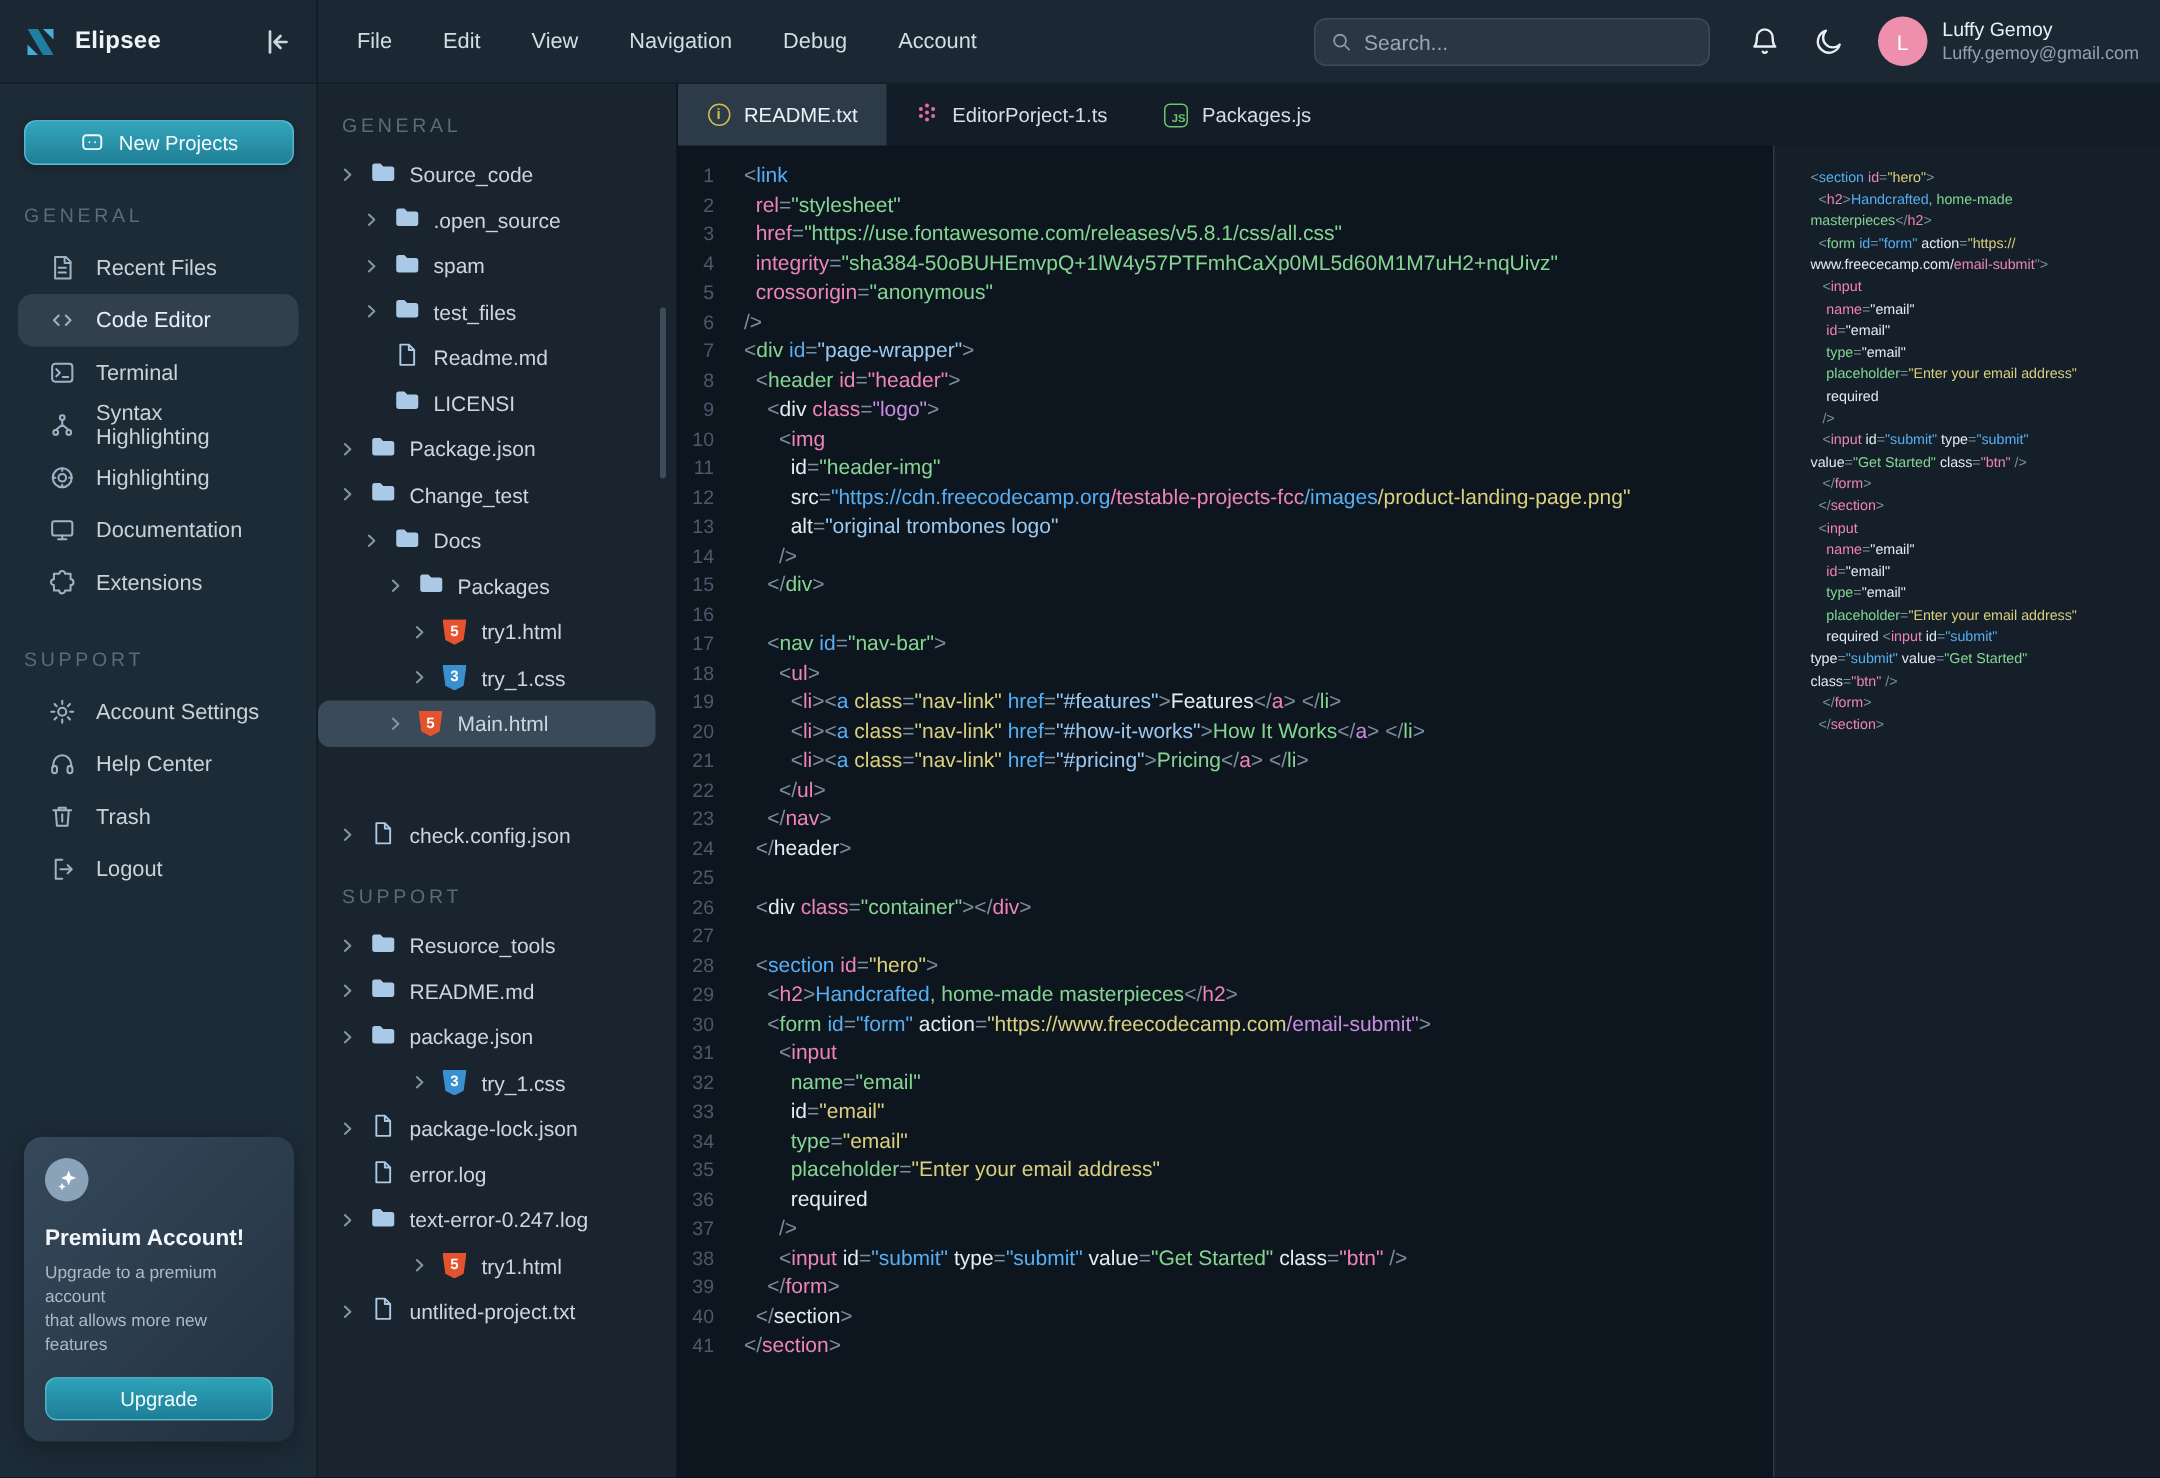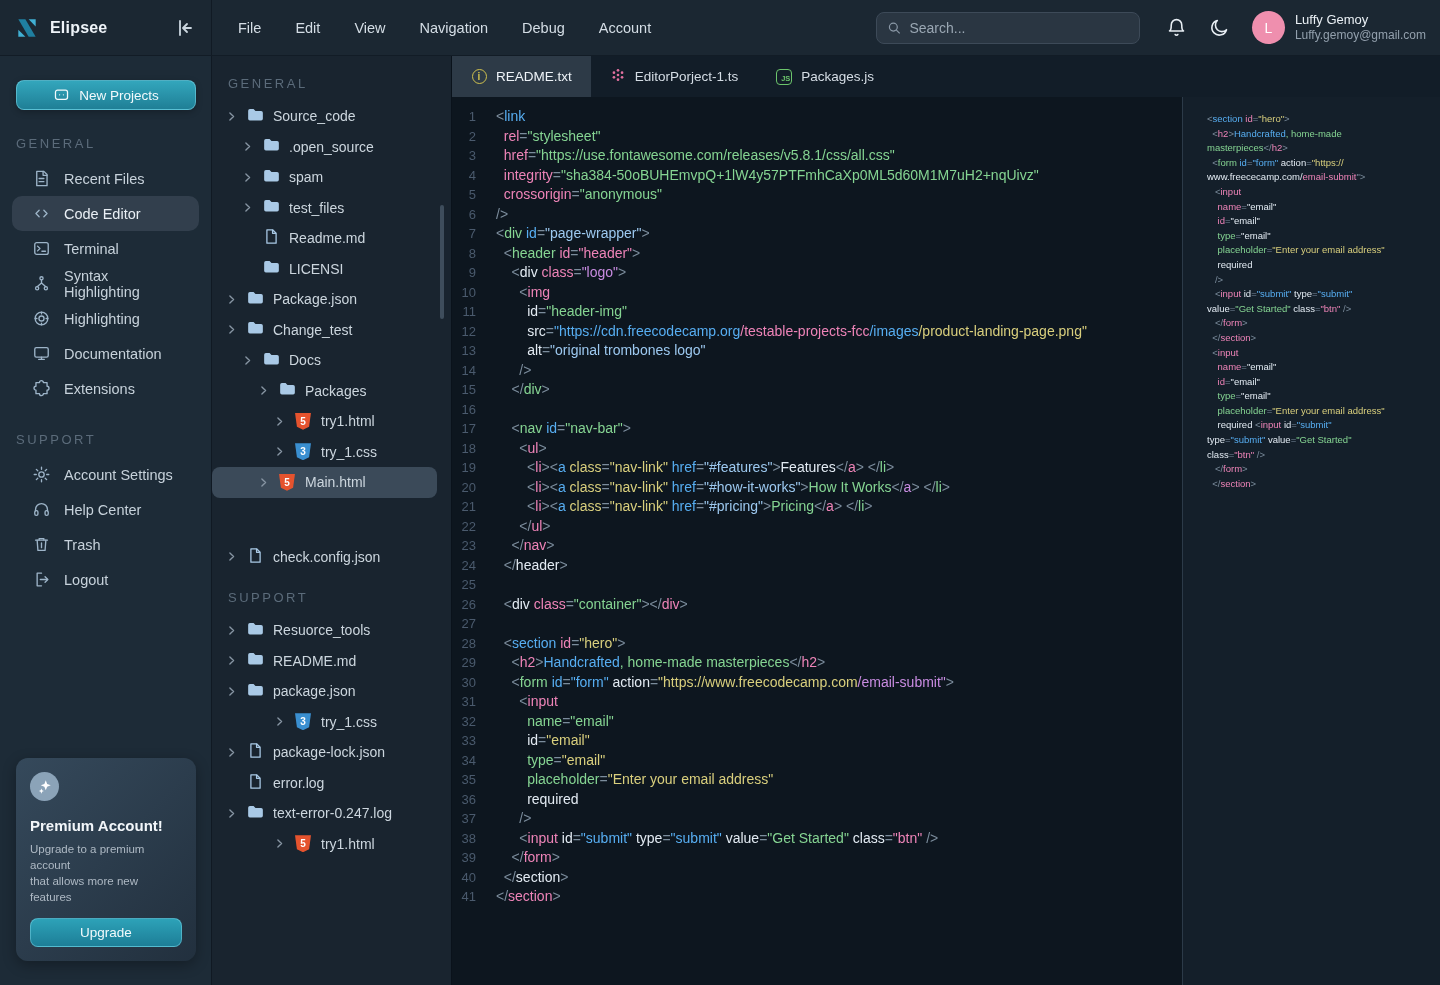--- a/index.html
+++ b/index.html
@@ -566,20 +566,34 @@
             <span class="chev">
               <svg class="icon-svg" viewBox="0 0 24 24" fill="none" stroke="currentColor" stroke-width="3" stroke-linecap="round" stroke-linejoin="round">
                 <polyline points="8.5 4.5 16.5 12 8.5 19.5"></polyline>
               </svg>
             </span>
             <span class="ticon">
               <span class="shield" style="background: rgb(229, 83, 46);">5</span>
             </span>
             <span>try1.html</span>
           </div>
+          <div class="tree-row" style="padding-left: 14px;">
+            <span class="chev">
+              <svg class="icon-svg" viewBox="0 0 24 24" fill="none" stroke="currentColor" stroke-width="3" stroke-linecap="round" stroke-linejoin="round">
+                <polyline points="8.5 4.5 16.5 12 8.5 19.5"></polyline>
+              </svg>
+            </span>
+            <span class="ticon" style="color: rgb(169, 201, 230);">
+              <span><svg class="file-glyph" viewBox="0 0 20 24" fill="none" stroke="currentColor" stroke-width="1.8" stroke-linejoin="round">
+                  <path d="M3.5 2.5h8l5 5v14h-13z"></path>
+                  <path d="M11.5 2.5v5h5"></path>
+                </svg></span>
+            </span>
+            <span>untlited-project.txt</span>
+          </div>
         </div>
       <div class="tree-scrollbar"></div>
     </div>
 
     <div class="editor-col" style="flex-direction:column;">
       <div class="tabstrip" id="tabstrip">
           <div class="tab active">
             <span class="tabicon">
               <span class="info-badge">i</span>
             </span>

